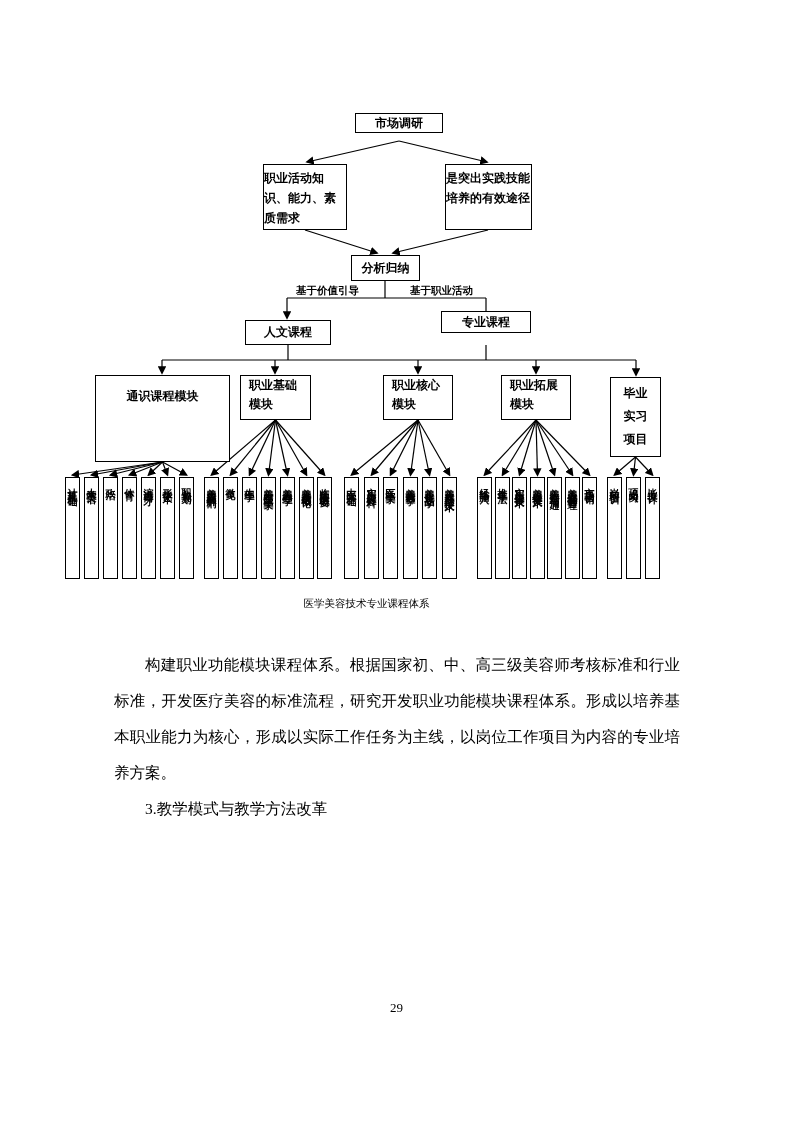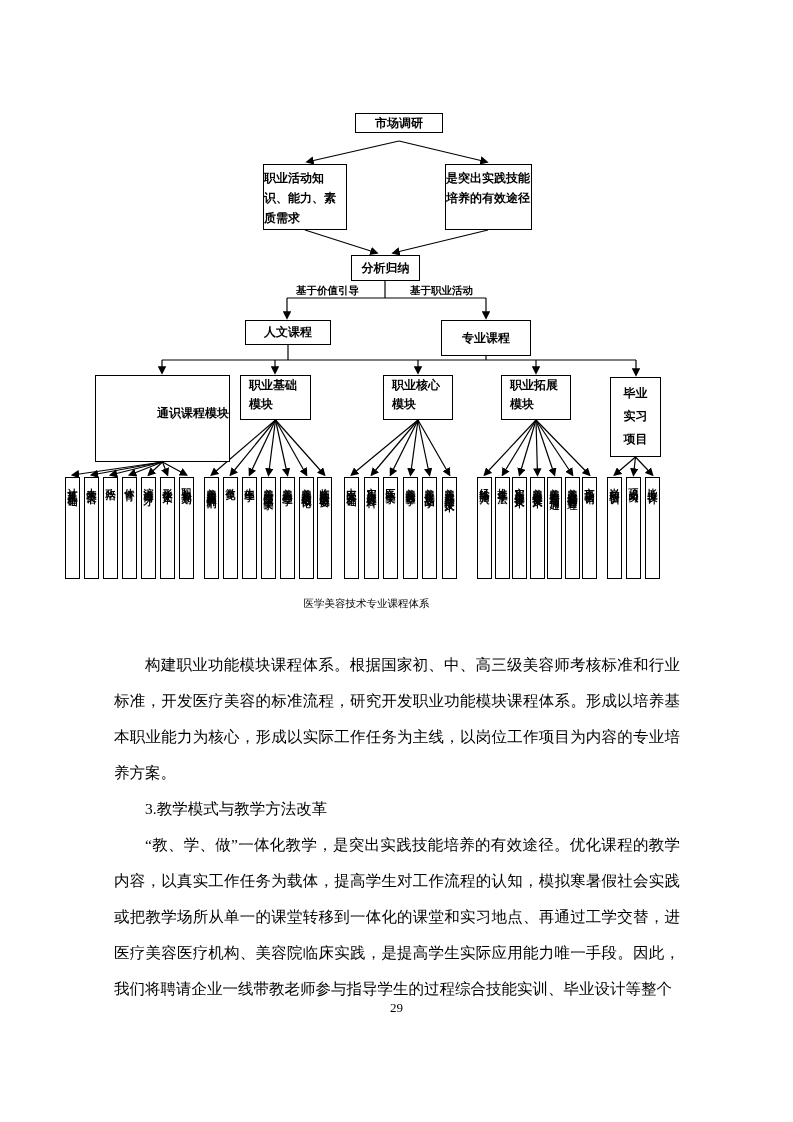--- a/index.html
+++ b/index.html
@@ -8,21 +8,21 @@
   .page { position:relative; width:793px; height:1122px; background:#fff; overflow:hidden; margin:0 auto; }
 
   
   .connectors { position:absolute; left:0; top:0; pointer-events:none; }
   .node { position:absolute; border:1.5px solid #000; background:#fff; font-size:12px; font-weight:bold; }
   .node.flexc { display:flex; align-items:center; justify-content:center; }
   .node.multiline { line-height:20px; padding-top:3px; }
   .branch-label { position:absolute; font-size:10.5px; font-weight:bold; text-align:left; white-space:nowrap; }
 
   .module { position:absolute; border:1.5px solid #000; background:#fff; font-size:12px; font-weight:bold; line-height:19px; }
-  .module.m-big { text-align:right; padding-top:28px; }
+  .module.m-big { text-align:center; padding-top:11px; }
   .module.m-small { padding:0 8px; }
   .module.m-tall { text-align:center; padding:4px 10px; line-height:23px; }
 
   .course { position:absolute; top:477px; width:15px; height:102px; border:1px solid #000; background:#fff;
             writing-mode:vertical-rl; text-orientation:upright; font-size:10px; line-height:13px;
             letter-spacing:2px; padding-top:2px; font-weight:bold; overflow:hidden; }
 
   .caption { position:absolute; top:597px; left:0; width:733px; text-align:center; font-size:10.5px; }
 
   
@@ -108,21 +108,21 @@
   <div class="node multiline" style="left:445px; top:164px; width:87px; height:66px;">是突出实践技能培养的有效途径</div>
 
   <div class="node flexc" style="left:351px; top:255px; width:69px; height:26px;">分析归纳</div>
 
   <div class="branch-label" style="left:296px; top:284px; width:72px;">基于价值引导</div>
 
   <div class="branch-label" style="left:410px; top:284px; width:72px;">基于职业活动</div>
 
   <div class="node flexc" style="left:245px; top:320px; width:86px; height:25px;">人文课程</div>
 
-  <div class="node flexc" style="left:441px; top:320px; width:90px; height:36px;">专业课程</div>
+  <div class="node flexc" style="left:441px; top:311px; width:90px; height:22px;">专业课程</div>
 
   <div class="module m-big" style="left:95px;  top:375px; width:135px; height:87px;">通识课程模块</div>
   <div class="module m-small" style="left:240px; top:375px; width:71px; height:45px;">职业基础模块</div>
   <div class="module m-small" style="left:383px; top:375px; width:70px; height:45px;">职业核心模块</div>
   <div class="module m-small" style="left:501px; top:375px; width:70px; height:45px;">职业拓展模块</div>
   <div class="module m-tall" style="left:610px; top:377px; width:51px; height:80px;">毕业实习项目</div>
 
   <div class="course" style="left:65px">计算机基础</div>
   <div class="course" style="left:84px">大学英语</div>
   <div class="course" style="left:103px">政治</div>
@@ -156,18 +156,17 @@
 
   <div class="course" style="left:607px">岗前培训</div>
   <div class="course" style="left:626px">顶岗实习</div>
   <div class="course" style="left:645px">毕业设计</div>
 
   <div class="caption">医学美容技术专业课程体系</div>
 
   <div class="bodytext">
     <p>构建职业功能模块课程体系。根据国家初、中、高三级美容师考核标准和行业标准，开发医疗美容的标准流程，研究开发职业功能模块课程体系。形成以培养基本职业能力为核心，形成以实际工作任务为主线，以岗位工作项目为内容的专业培养方案。</p>
     <p>3.教学模式与教学方法改革</p>
-    <p>“教、学、做”一体化教学，是突出实践技能培养的有效途径。优化课程的教学内容，以真实工作任务为载体，提高学生对工作流程的认知，模拟寒暑假社会实践或把教学场所从单一的课堂转移到一体化的课堂和实习地点、再通过工学交替，进医疗美容医疗机构、美容院临床实践，是提高学生实际应用能力唯一手段。因此，我们将聘请企业一线带教老师参与指导学生的过程综合技能实训、毕业设计等整个</p>
   </div>
 
   <div class="pagenum">29</div>
 
 </div>
 
 </body></html>

